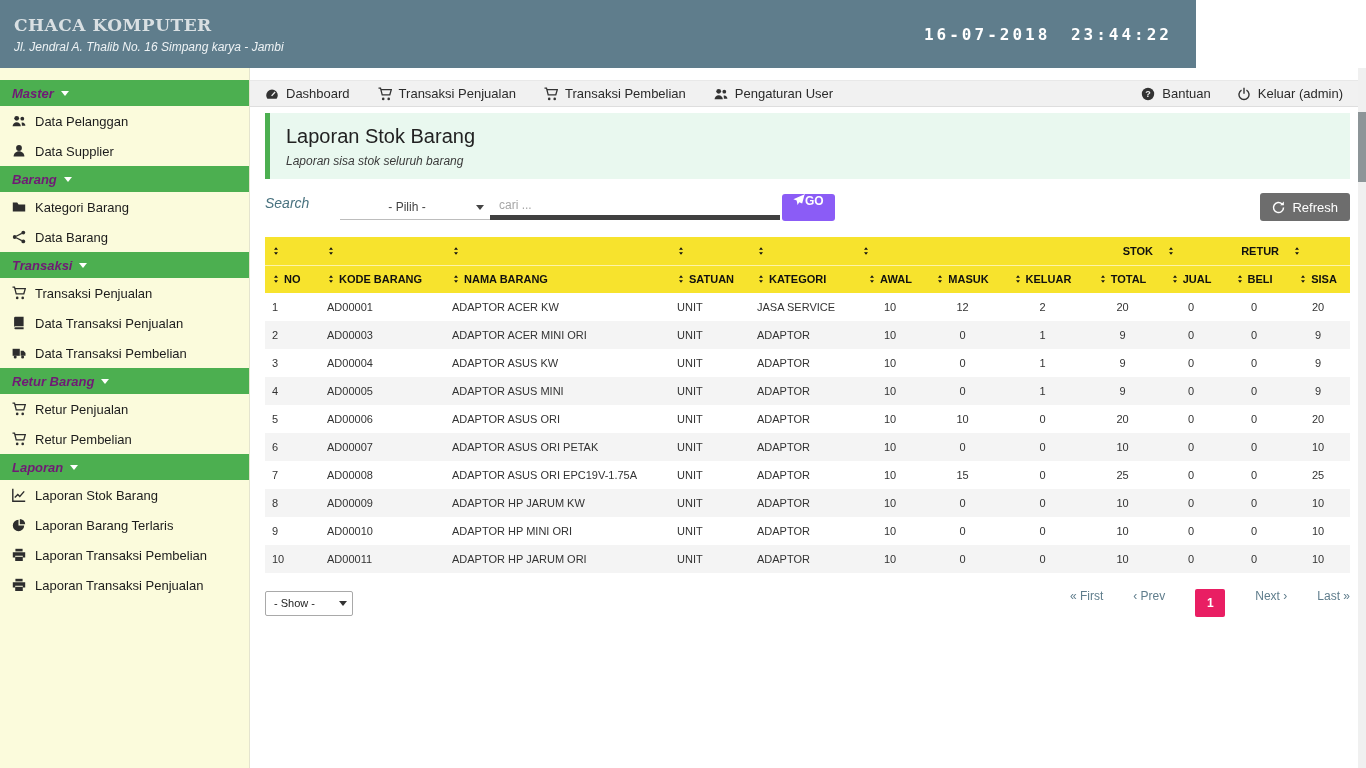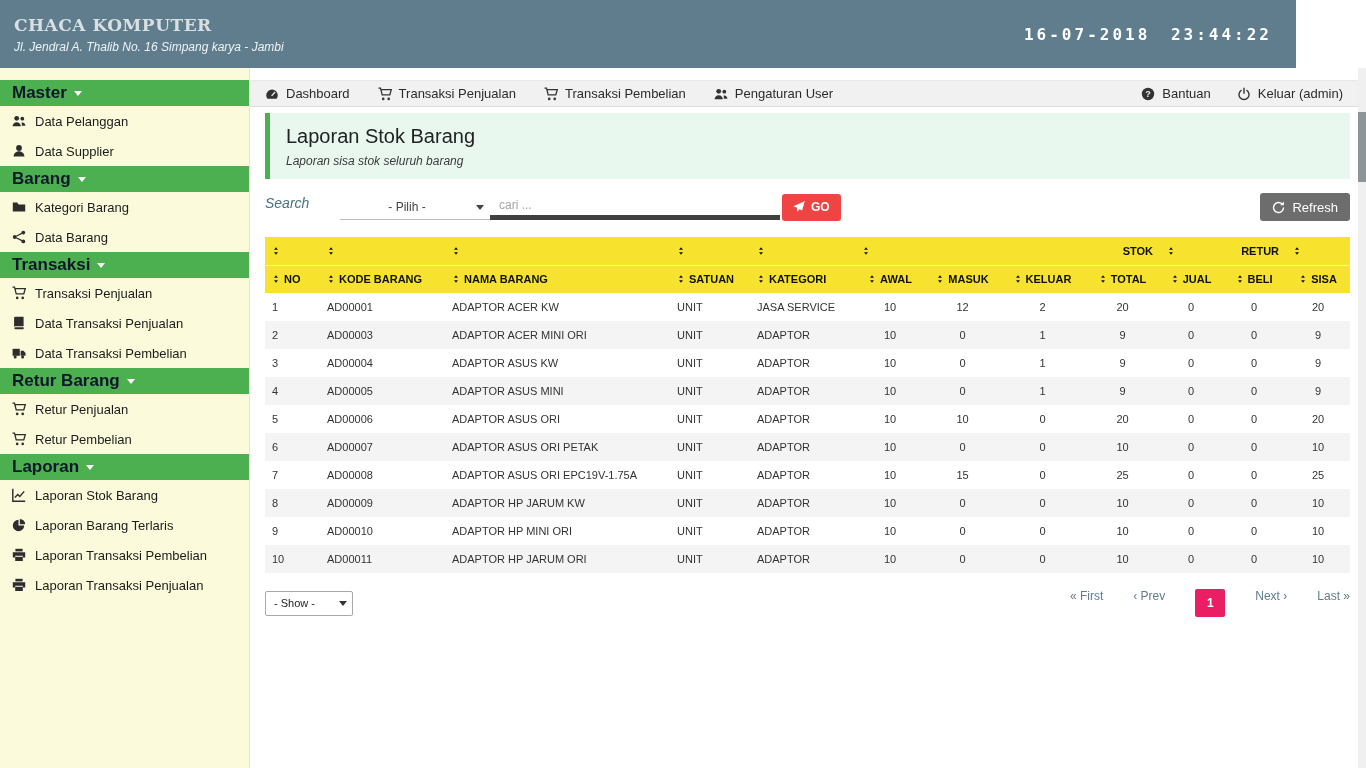--- a/index.html
+++ b/index.html
@@ -2,33 +2,33 @@
 <html><head>
 <meta charset="utf-8">
 <title>CHACA KOMPUTER</title>
 <style>
   * { box-sizing:border-box; margin:0; padding:0; }
   html,body { width:1366px; height:768px; }
   body { font-family:"Liberation Sans","DejaVu Sans",sans-serif; background:#fff; overflow:hidden; position:relative; }
   .ic { fill:currentColor; display:inline-block; flex:none; }
 
   
-  .app-header { position:absolute; top:0; left:0; width:1296px; height:68px; background:#5f7d8c;
+  .app-header { position:absolute; top:0; left:0; width:1196px; height:68px; background:#5f7d8c;
     display:flex; align-items:center; justify-content:space-between; padding:0 24px 0 14px; }
   .brand-title { font-family:"DejaVu Serif","Liberation Serif",serif; font-weight:bold; font-size:17px;
     color:#d9e0e3; letter-spacing:.5px; margin-bottom:5px; }
   .brand-sub { font-size:12px; font-style:italic; color:#eef3f5; }
   .clock { font-family:"DejaVu Sans Mono",monospace; font-size:16px; font-weight:bold; color:#fff;
     letter-spacing:3px; word-spacing:8px; }
 
   
   .sidebar { position:absolute; left:0; top:68px; width:250px; height:700px; background:#fbfbdc;
     border-right:1px solid #e4e4cf; padding-top:12px; }
-  .side-head { height:26px; background:#4caf50; color:#0f172a; display:flex; align-items:center;
-    padding:0 12px; font-size:17px; font-weight:bold; cursor:pointer; }
+  .side-head { height:26px; background:#4caf50; color:#701a75; display:flex; align-items:center;
+    padding:0 12px; font-size:13px; font-weight:bold; cursor:pointer;font-style:italic; }
   .caret { width:0; height:0; border-left:4px solid transparent; border-right:4px solid transparent;
     border-top:5px solid #fff; margin-left:7px; }
   .side-item { height:30px; display:flex; align-items:center; gap:9px; padding:0 12px;
     font-size:13px; color:#1c1c1c; cursor:pointer; }
   .side-item .ic { width:14px; height:14px; color:#2d2d2d; }
 
   
   .main { position:absolute; left:250px; top:68px; width:1108px; height:656px; background:#fff; padding-top:12px; }
 
   .navbar { height:27px; background:#f1f1f1; border-top:1px solid #e8e8e8; border-bottom:1px solid #dedede;
@@ -45,22 +45,22 @@
   .search-label { font-size:14px; color:#49727f; width:75px; flex:none; align-self:flex-start; padding-top:2px;font-style:italic; }
   .selwrap { position:relative; }
   select.filter { appearance:none; -webkit-appearance:none; border:none; border-bottom:1px solid #bdbdbd;
     background:transparent; width:150px; height:26px; font-size:12px; color:#444; text-align-last:center;
     padding-right:16px; outline:none; border-radius:0; }
   .sel-caret { position:absolute; right:6px; top:11px; width:0; height:0; border-left:4px solid transparent;
     border-right:4px solid transparent; border-top:5px solid #444; pointer-events:none; }
   input.search { border:none; border-bottom:5px solid #404040; width:290px; height:26px; font-size:12px;
     padding:0 9px; color:#333; outline:none; background:transparent; }
   input.search::placeholder { color:#a6a6a6; }
-  .btn-go { margin-left:2px; height:27px; background:#ef4444; border:none; border-radius:3px; color:#fff;
-    font-size:12px; font-weight:bold; display:flex; align-items:center; gap:6px; padding:0 11px; cursor:pointer; }
+  .btn-go { margin-left:2px; height:27px; background:#8b5cf6; border:none; border-radius:3px; color:#fff;
+    font-size:12px; font-weight:bold; display:flex; align-items:flex-start; padding:0 11px; cursor:pointer; }
   .btn-go .ic { width:12px; height:12px; }
   .btn-refresh { margin-left:auto; height:28px; background:#6d6d6d; border:none; border-radius:3px; color:#fff;
     font-size:13px; display:flex; align-items:center; gap:7px; padding:0 12px; cursor:pointer; }
   .btn-refresh .ic { width:13px; height:13px; }
 
   
   table.stock { margin-left:15px; width:1085px; border-collapse:collapse; table-layout:fixed; font-size:11px; }
   thead th { background:#f7e32d; height:28px; font-weight:bold; color:#101010; padding:0 7px; }
   tr.t-group th { border-bottom:1px solid #fdf3a9; }
   .thi { display:flex; align-items:center; gap:4px; }

